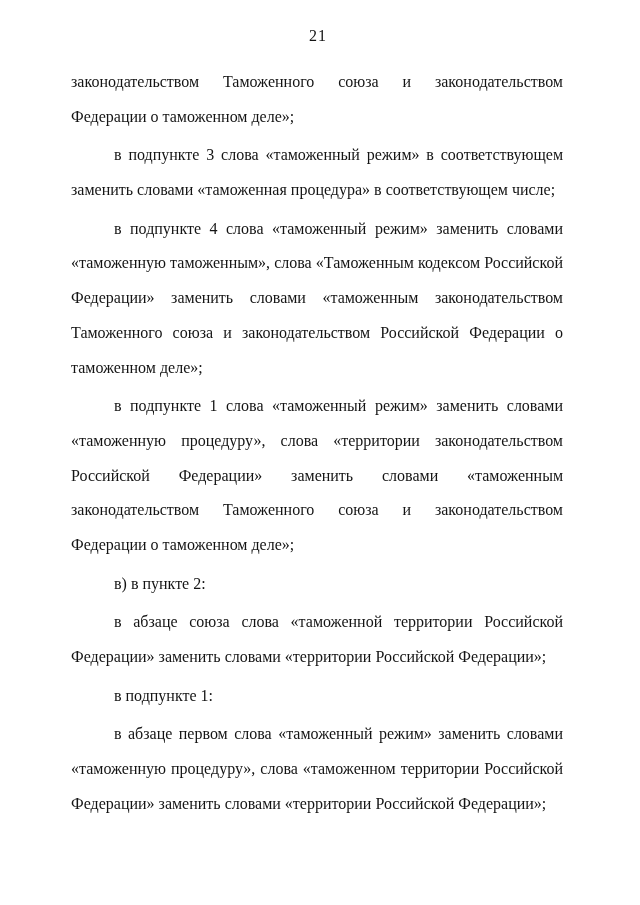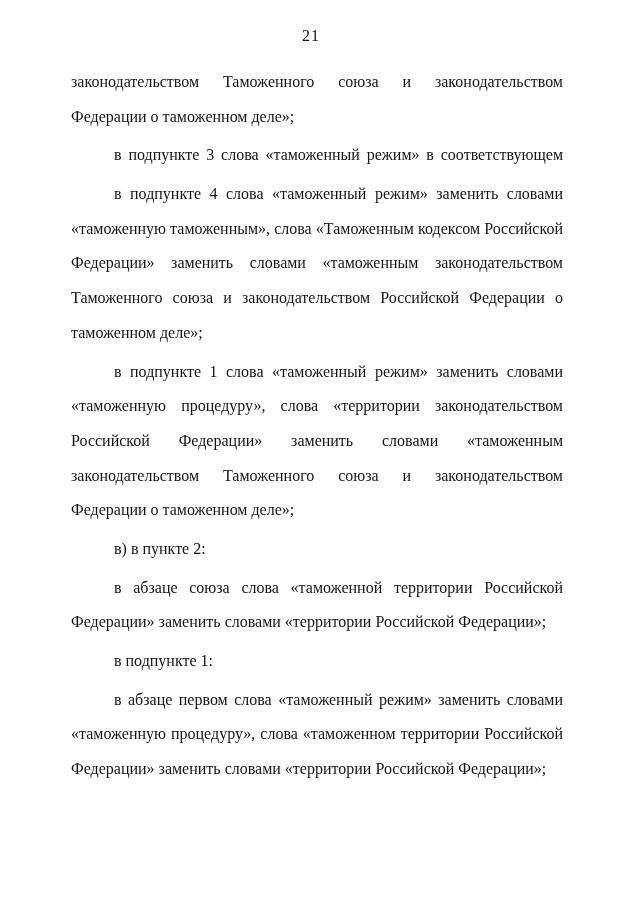--- a/index.html
+++ b/index.html
@@ -12,21 +12,21 @@
     width: 640px;
     height: 905px;
     background: #ffffff;
     overflow: hidden;
     font-family: "Liberation Serif", "DejaVu Serif", serif;
     color: #141414;
   }
   .pagenum {
     position: absolute;
     top: 27px;
-    left: 61px;
+    left: 68px;
     width: 500px;
     text-align: center;
     font-size: 16px;
     line-height: 18px;
     letter-spacing: 1px;
   }
   .content {
     position: absolute;
     top: 61px;
     left: 67px;
@@ -58,20 +58,21 @@
 
 <div class="page">
   <div class="pagenum">21</div>
   <div class="content">
       <div class="paragraph">
         <div class="line just">законодательством Таможенного союза и законодательством Российской</div>
         <div class="line last">Федерации о таможенном деле»;</div>
       </div>
       <div class="paragraph">
         <div class="line just indent">в подпункте 3 слова «таможенный режим» в соответствующем числе</div>
+        <div class="line last">заменить словами «таможенная процедура» в соответствующем числе;</div>
       </div>
       <div class="paragraph">
         <div class="line just indent">в подпункте 4 слова «таможенный режим» заменить словами</div>
         <div class="line just">«таможенную таможенным», слова «Таможенным кодексом Российской</div>
         <div class="line just">Федерации» заменить словами «таможенным законодательством</div>
         <div class="line just">Таможенного союза и законодательством Российской Федерации о</div>
         <div class="line last">таможенном деле»;</div>
       </div>
       <div class="paragraph">
         <div class="line just indent">в подпункте 1 слова «таможенный режим» заменить словами</div>

